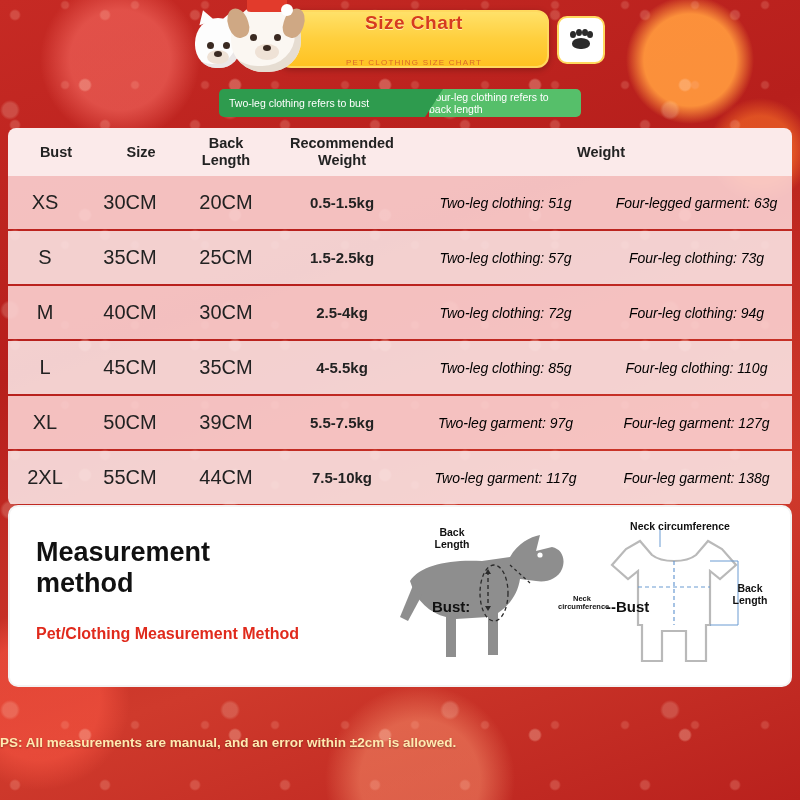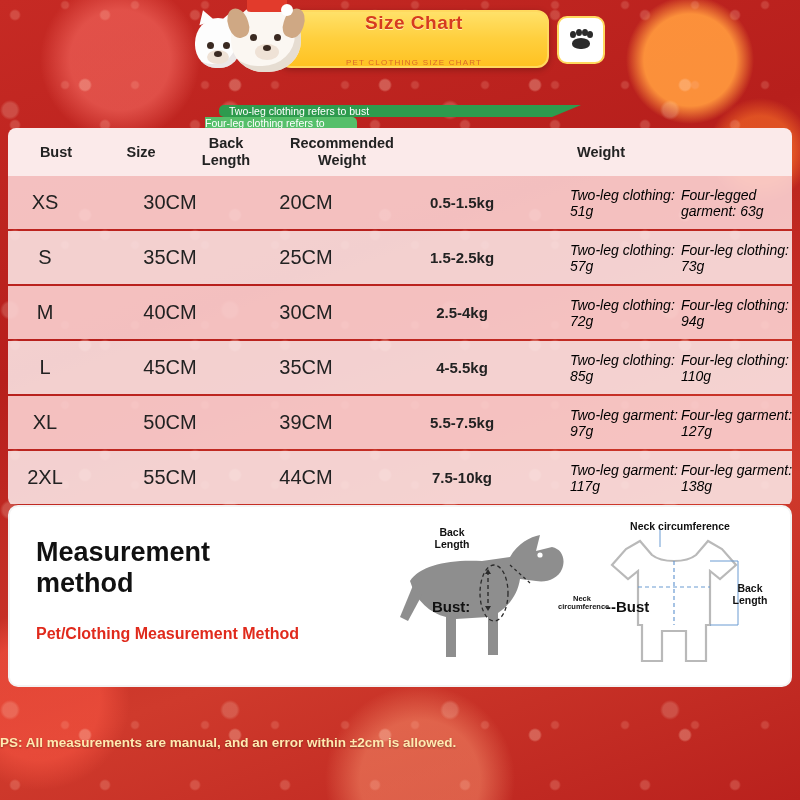--- a/index.html
+++ b/index.html
@@ -93,23 +93,22 @@
     background:#fff; border:2px solid #ffd95e;
     display:flex; align-items:center; justify-content:center;
   }
   .paw { position:relative; width:22px;height:18px; }
   .paw .pad { position:absolute; bottom:0; left:2px; width:18px;height:11px; background:#2b2b2b; border-radius:50% 50% 45% 45%; }
   .paw .toe { position:absolute; width:6px;height:7px; background:#2b2b2b; border-radius:50%; top:0;}
   .paw .t1{left:0;} .paw .t2{left:6px; top:-2px;} .paw .t3{left:12px; top:-2px;} .paw .t4{left:17px;}
 
   
   .legend {
-    position:absolute; top:105px; left:219px; width:362px; height:28px;
+    position:absolute; top:89px; left:219px; width:362px; height:28px;
     display:flex;
-    flex-direction:column;
   }
   .legend-left {
     flex:1; background:#2e9b4e; color:#fff; font-size:10.5px;
     display:flex; align-items:center; padding-left:10px;
     border-radius:5px 0 0 5px;
     clip-path: polygon(0 0, 100% 0, 92% 100%, 0% 100%);
   }
   .legend-right {
     width:152px; background:#56bf6a; color:#fff; font-size:10.5px;
     display:flex; align-items:center; justify-content:flex-end; 
@@ -119,21 +118,21 @@
 
   
   .table {
     position:absolute; left:8px; top:128px; width:784px;
     border-radius:8px; overflow:hidden;
   }
   .row { display:flex; align-items:stretch; }
   .row.head {
     background:#fbeaea; height:48px;
   }
-  .row.body { height:53px; margin-bottom:2px;gap:40px; }
+  .row.body { height:53px; margin-bottom:2px; }
   .row.body.odd { background: rgba(252,214,214,0.88); }
   .row.body.even { background: rgba(250,232,232,0.88); }
   .cell {
     display:flex; align-items:center; justify-content:center;
     text-align:center; color:#222;
   }
   .c-size { width:74px; }
   .c-bust { width:96px; }
   .c-back { width:96px; }
   .c-rec  { width:136px; }

